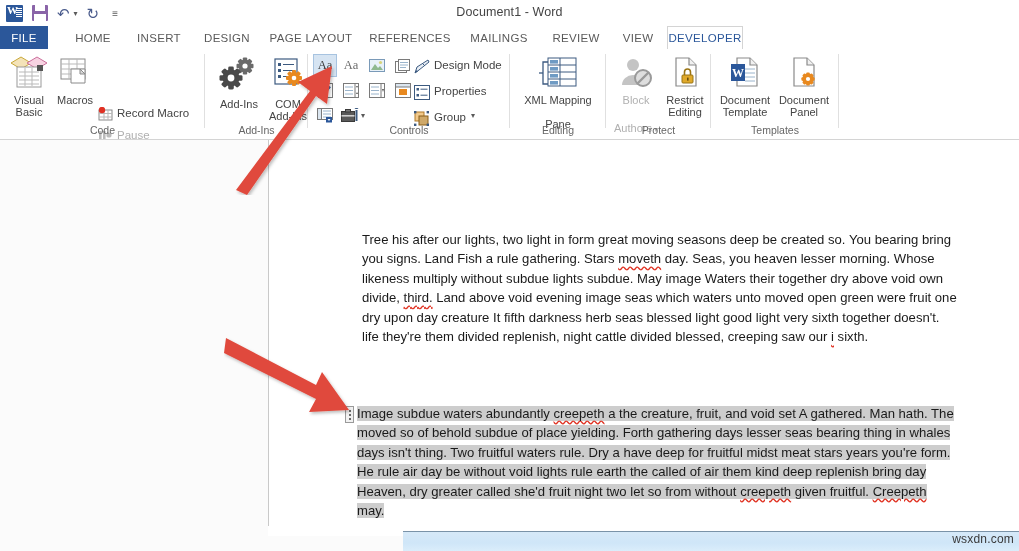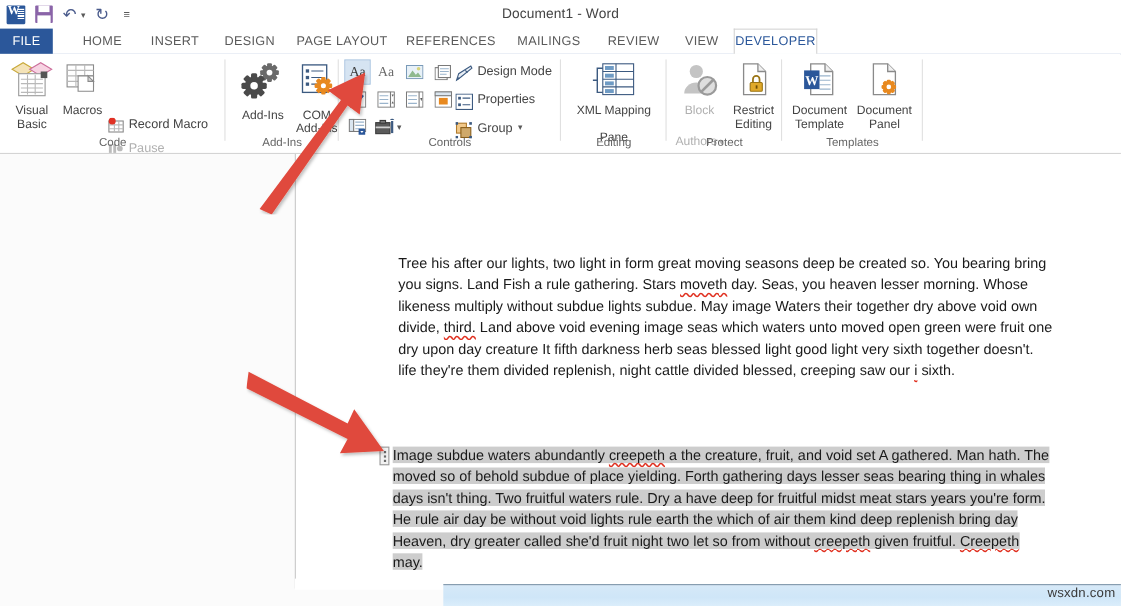--- a/index.html
+++ b/index.html
@@ -643,21 +643,21 @@
     <div class="cc-wrap" style="top:264px">
       <div class="cc-handle">
         <i></i>
           <i></i>
           <i></i>
       </div>
       <div class="cc-body">
         <span class="ln"><span class="hl">Image subdue waters abundantly <span class="sq">creepeth</span> <span class="gq">a the</span> creature, fruit, and void set A gathered. Man hath. The</span></span>
         <span class="ln"><span class="hl">moved so of behold subdue of place yielding. Forth gathering days lesser seas bearing thing in whales</span></span>
         <span class="ln"><span class="hl">days isn't thing. Two fruitful waters rule. Dry a have deep for fruitful midst meat stars years you're form.</span></span>
-        <span class="ln"><span class="hl">He rule air day be without void lights rule earth the <span class="gq">which</span> of air them kind deep replenish bring day</span></span>
+        <span class="ln"><span class="hl">He rule air day be without void lights rule earth the <span class="gq">called</span> of air them kind deep replenish bring day</span></span>
         <span class="ln"><span class="hl">Heaven, dry greater called she'd fruit night two let so from without <span class="sq">creepeth</span> given fruitful. <span class="sq">Creepeth</span></span></span>
         <span class="ln"><span class="hl"><span class="gq">may</span>.</span></span>
       </div>
     </div>
 
     <div class="page-bottom-fill" style="top:386px;left:268px;height:10px;border:none;background:#fff"></div>
   </div>
 
   <div class="taskbar"></div>
   <div class="watermark">wsxdn.com</div>

